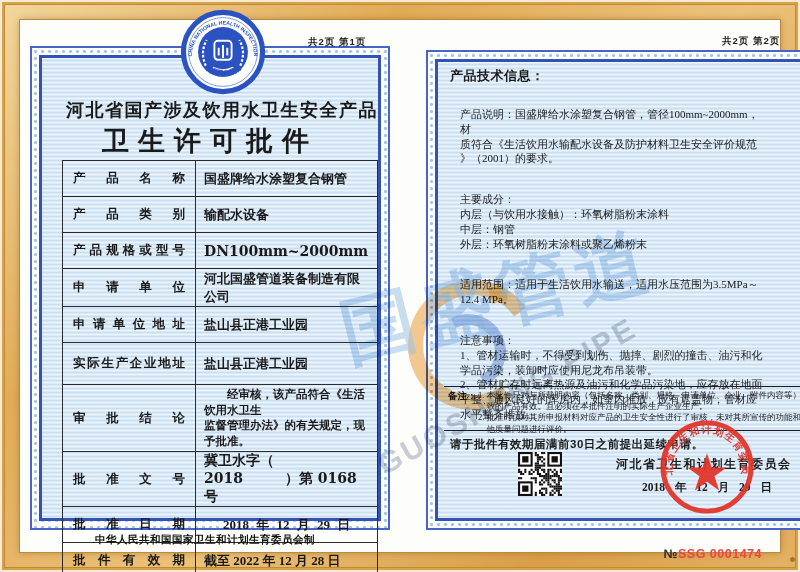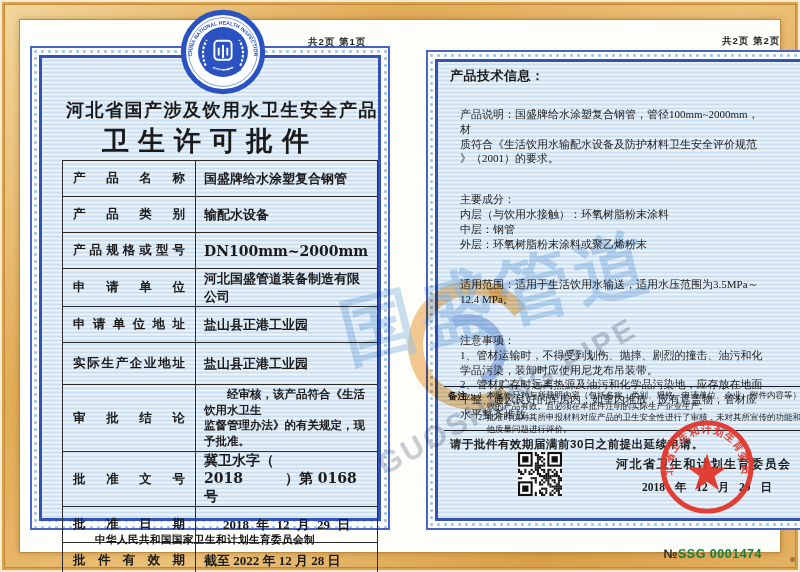--- a/index.html
+++ b/index.html
@@ -90,21 +90,21 @@
   .qr{position:absolute;left:80px;top:390px;width:44px;height:44px;background:#fff;}
   .authority{position:absolute;left:178px;top:394px;font-size:12px;font-weight:bold;
     letter-spacing:1.5px;}
   .issue-date{position:absolute;left:204px;top:418px;font-size:11.5px;font-weight:bold;
     word-spacing:7px;}
   .seal{position:absolute;left:220px;top:356px;width:98px;height:98px;z-index:2;opacity:.92;}
   .serial{position:absolute;right:18px;top:527px;z-index:3;
     font-family:"Liberation Sans","DejaVu Sans",sans-serif;
     font-size:12.5px;font-weight:bold;letter-spacing:.5px;white-space:nowrap;}
   .serial .no{color:#2a2a2a;}
-  .serial .num{color:#15803d;}
+  .serial .num{color:#ef4444;}
   
   .watermark{position:absolute;inset:0;z-index:2;pointer-events:none;mix-blend-mode:multiply;}
   .wm-cn{position:absolute;left:318px;top:228px;font-size:74px;font-weight:bold;
     letter-spacing:6px;color:rgba(158,196,233,.55);transform:rotate(-14deg);white-space:nowrap;}
   .wm-en{position:absolute;left:352px;top:432px;font-size:30px;font-weight:bold;
     font-family:"Liberation Sans","DejaVu Sans",sans-serif;letter-spacing:3px;
     color:rgba(128,140,156,.42);transform:rotate(-29deg);transform-origin:left top;white-space:nowrap;}
   .wm-g{position:absolute;left:388px;top:260px;width:100px;height:100px;border-radius:50%;
     border:15px solid rgba(233,148,40,.5);border-top-color:transparent;transform:rotate(100deg);}
   .wm-g-dot{position:absolute;left:470px;top:266px;width:16px;height:16px;

